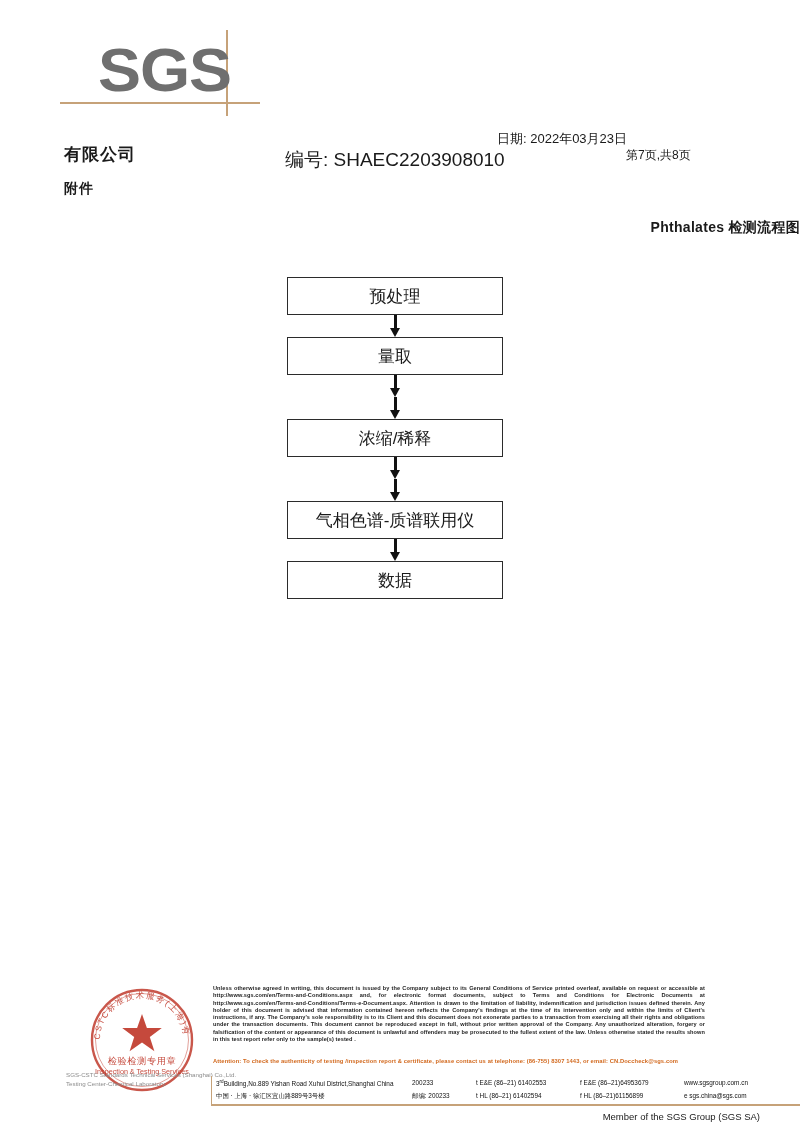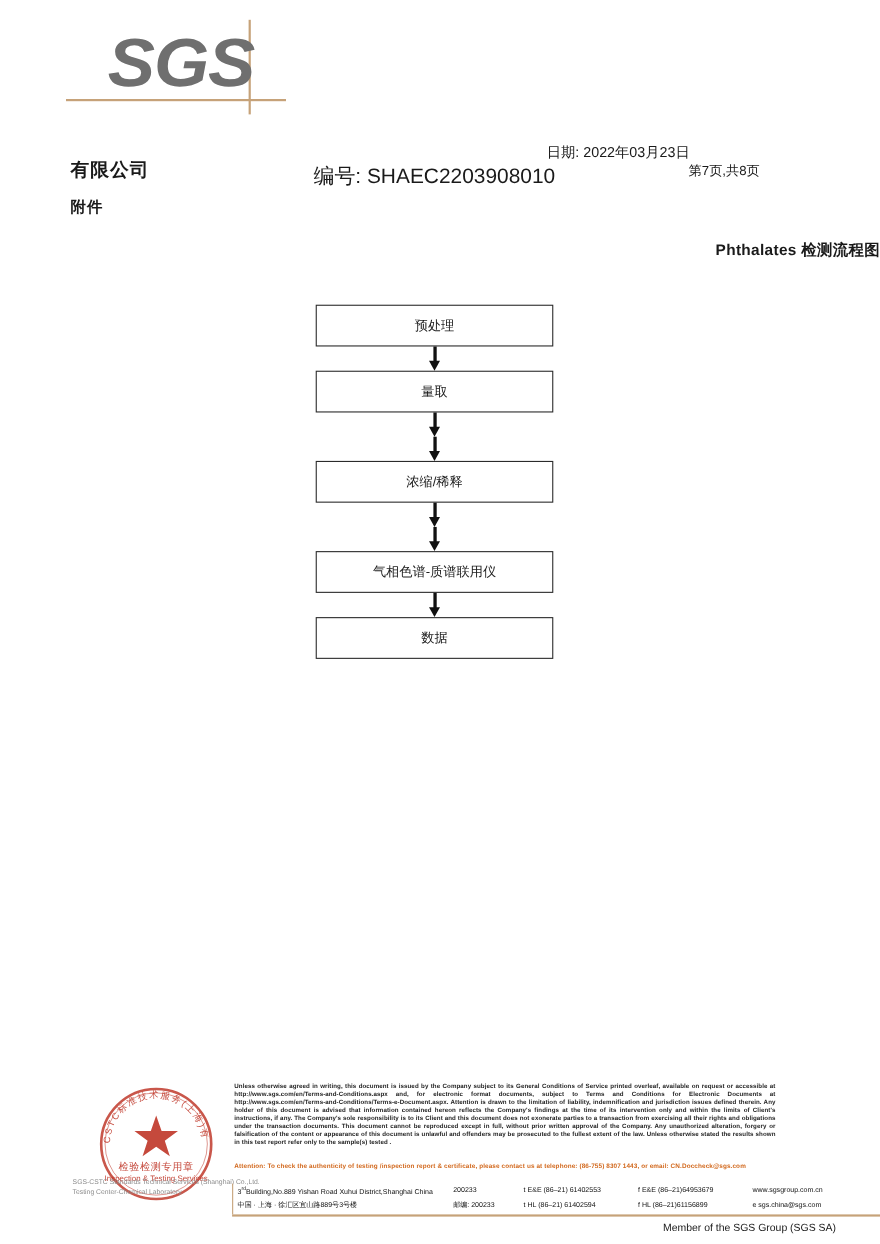--- a/index.html
+++ b/index.html
@@ -13,24 +13,23 @@
     position: relative;
     font-family: "Liberation Sans", "DejaVu Sans", sans-serif;
     color: #1a1a1a;
     overflow: hidden;
   }
 
   
   .logo-block {
     position: absolute;
     left: 98px;
-    top: 24px;
+    top: 36px;
     width: 200px;
     height: 80px;
-    font-style: italic;
   }
   .logo-text {
     position: absolute;
     left: 0;
     top: 0;
     font-family: "Liberation Sans", "DejaVu Sans", sans-serif;
     font-weight: bold;
     font-size: 62px;
     letter-spacing: -1px;
     color: #6f6f6f;
@@ -109,21 +108,21 @@
     width: 216px;
   }
   .flow-box {
     width: 216px;
     height: 38px;
     border: 1.3px solid #2b2b2b;
     box-sizing: border-box;
     display: flex;
     align-items: center;
     justify-content: center;
-    font-size: 12px;
+    font-size: 17px;
     color: #1a1a1a;
     background: #ffffff;
   }
   .flow-arrow {
     width: 216px;
     height: 22px;
     position: relative;
   }
   .flow-arrow .shaft {
     position: absolute;

